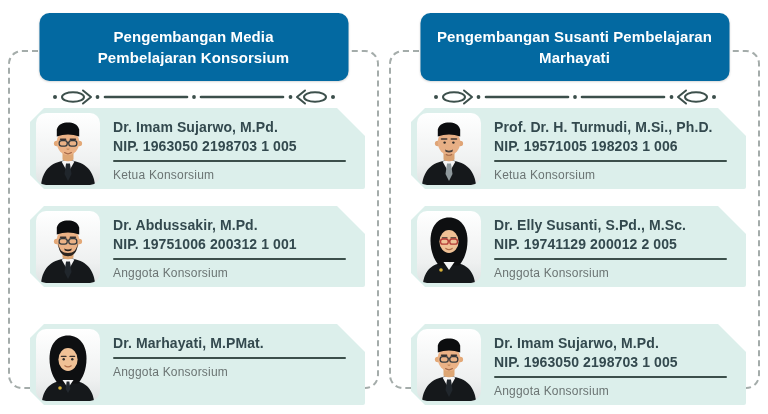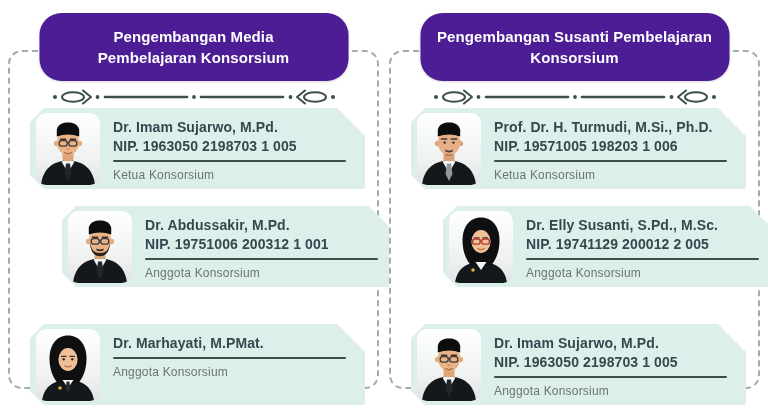--- a/index.html
+++ b/index.html
@@ -9,36 +9,36 @@
     font-family:"Liberation Sans", sans-serif;
   }
   .panel{
     position:absolute;top:50px;width:367px;height:335px;
     border:2px dashed #a4acaa;border-radius:14px;background:#ffffff;
   }
   .panel-left{left:8px;}
   .panel-right{left:389px;}
   .panel-header{
     position:absolute;top:-39px;left:50%;transform:translateX(-50%);
-    width:309px;height:68px;background:#4c1d95;border-radius:22px;
+    width:309px;height:68px;background:#0369a1;border-radius:10px;
     color:#ffffff;display:flex;flex-direction:column;justify-content:center;align-items:center;
     font-weight:bold;font-size:15px;line-height:21px;text-align:center;letter-spacing:.1px;
     box-shadow:0 1px 2px rgba(0,0,0,.15);
   }
   .divider{
     position:absolute;top:36px;left:50%;transform:translateX(-50%);
     width:286px;height:18px;
   }
   .card{
     position:absolute;left:20px;width:335px;height:81px;background:#dcefeb;
     border-radius:2px;
     clip-path:polygon(14px 0, calc(100% - 28px) 0, 100% 28px, 100% 100%, 14px 100%, 0 calc(100% - 14px), 0 14px);
   }
   .card-1{top:56px;}
-  .card-2{top:154px;margin-left:32px;}
+  .card-2{top:154px;}
   .card-3{top:248px;margin-top:24px;}
   .photo{
     position:absolute;left:6px;top:5px;width:64px;height:72px;
     border-radius:10px;overflow:hidden;
   }
   .photo svg{display:block;width:64px;height:72px;}
   .info{position:absolute;left:83px;top:10px;right:4px;}
   .member-name,.member-nip{
     font-size:14px;font-weight:bold;color:#33494e;line-height:19px;
     white-space:nowrap;letter-spacing:.1px;
@@ -210,21 +210,21 @@
       <div class="member-name">Dr. Marhayati, M.PMat.</div>
       <div class="rule"></div>
       <div class="member-role">Anggota Konsorsium</div>
     </div>
   </div>
 </section>
 
 <section class="panel panel-right">
   <div class="panel-header">
     <div>Pengembangan Susanti Pembelajaran</div>
-    <div>Konsorsium</div>
+    <div>Marhayati</div>
   </div>
   <svg class="divider">
       <use href="#orn-divider" xlink:href="#orn-divider"></use>
     </svg>
 
   <div class="card card-1">
     <div class="photo">
       <svg viewBox="0 0 64 72">
           <use href="#av-man-elder" xlink:href="#av-man-elder"></use>
         </svg>

